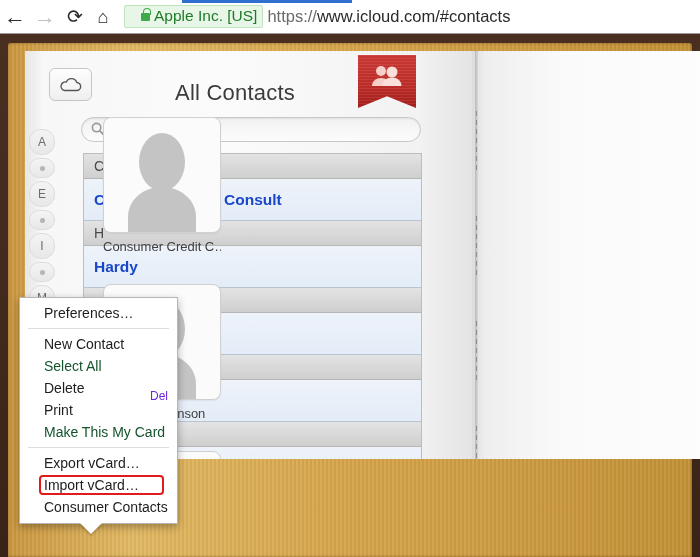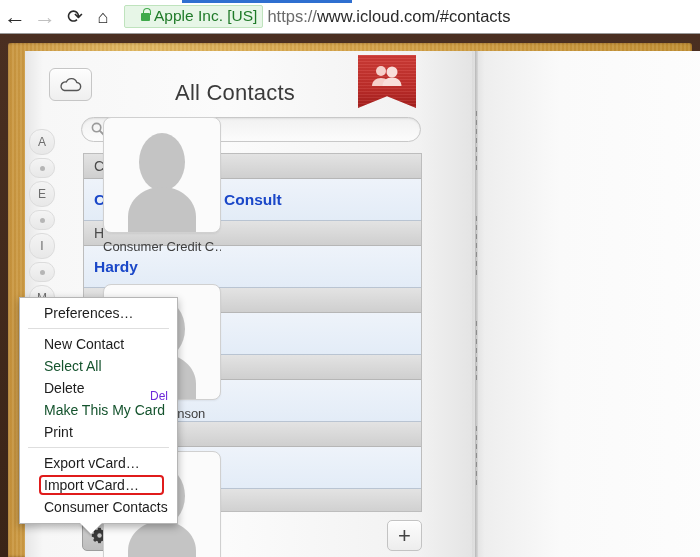--- a/index.html
+++ b/index.html
@@ -76,21 +76,21 @@
     box-shadow: inset 0 0 3px rgba(90,55,15,.6);
   }
   .wood-frame::after {
     content:""; position:absolute; inset:0;
     background: repeating-linear-gradient(90deg,rgba(255,255,255,.07) 0 2px,rgba(120,70,20,.06) 2px 4px);
   }
 
   
   .book {
     position: absolute; top: 51px; left: 25px;
-    width: 675px; height: 506px;
+    width: 675px; height: 408px;
     background: #fde047;
     overflow: hidden;
     text-decoration: underline;
   }
   .page-left {
     position: absolute; top: 0; left: 0; width: 447px; height: 506px;
     background: linear-gradient(90deg,#e6e6e6 0%,#f7f7f7 4%,#fbfbfb 45%,#f2f2f2 88%,#e4e4e4 100%);
   }
   .page-right {
     position: absolute; top: 0; left: 447px; width: 253px; height: 506px;
@@ -416,22 +416,22 @@
       </div>
   </div>
 
   <div class="ctx-menu">
     <div id="ctx-host">
         <div class="ctx-item"><span>Preferences…</span></div>
         <div class="ctx-sep"></div>
         <div class="ctx-item"><span>New Contact</span></div>
         <div class="ctx-item disabled"><span>Select All</span></div>
         <div class="ctx-item"><span>Delete</span><span class="shortcut">Del</span></div>
+        <div class="ctx-item"><span>Print</span></div>
         <div class="ctx-item disabled"><span>Make This My Card</span></div>
-        <div class="ctx-item"><span>Print</span></div>
         <div class="ctx-sep"></div>
         <div class="ctx-item"><span>Export vCard…</span></div>
         <div class="ctx-item highlight"><span>Import vCard…</span></div>
         <div class="ctx-item"><span>Consumer Contacts</span></div>
       </div>
     <div class="ctx-tail"></div>
   </div>
 
 </div>
 

